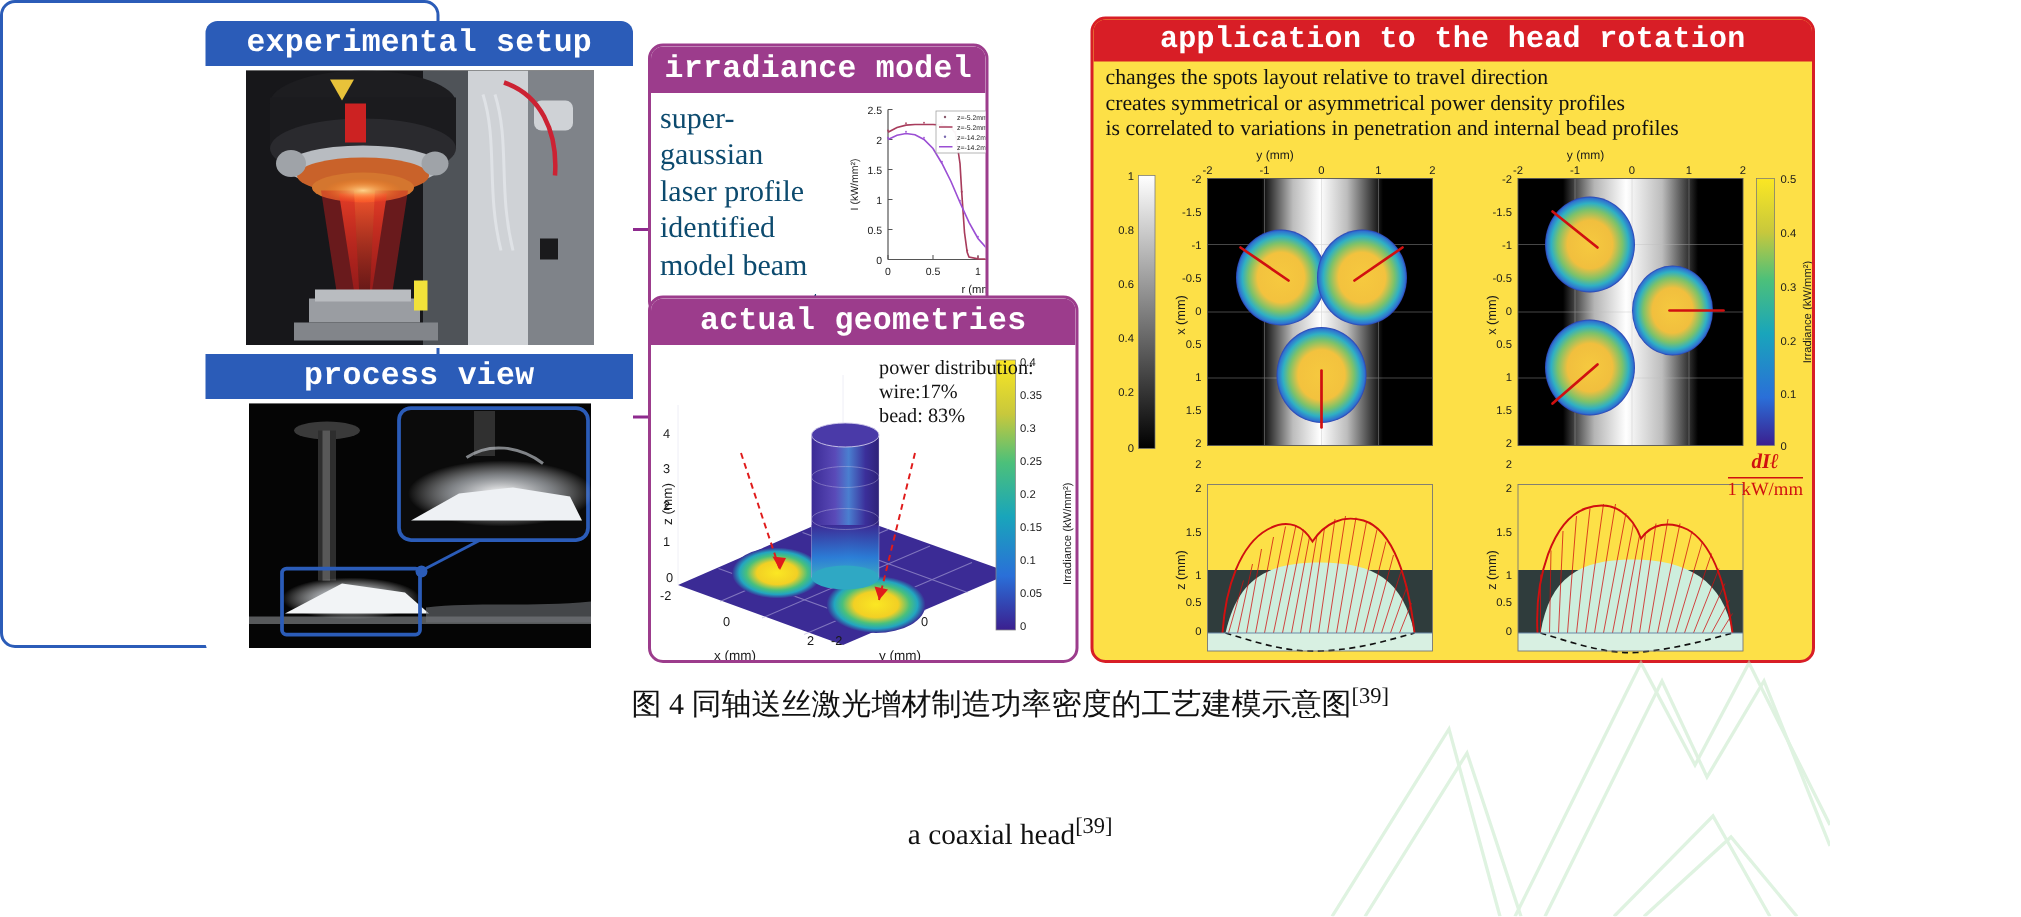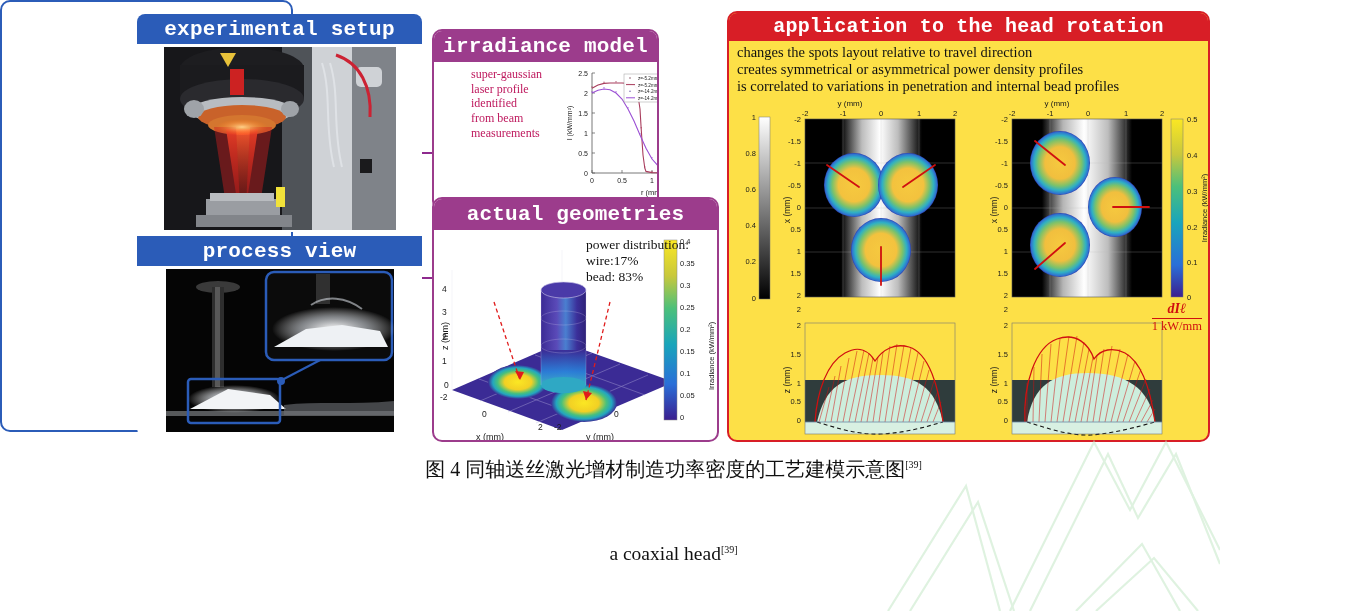--- a/index.html
+++ b/index.html
@@ -36,36 +36,36 @@
   #app-panel{left:727px;top:11px;width:483px;height:431px;border:2.5px solid #d81e26;border-radius:10px;box-sizing:border-box;overflow:hidden;background:#fde047;}
   #app-hdr{position:absolute;left:0;top:0;width:100%;height:28px;background:#d81e26;font-size:20px;
            display:flex;align-items:center;justify-content:center;}
   .app-bullet{font-size:14.5px;color:#111;line-height:1.18;font-family:"Liberation Serif",serif;}
 
   
   .conn{position:absolute;background:#8e2a8e;height:1.5px;}
   .conn-dot{position:absolute;width:7px;height:7px;border-radius:50%;background:#8e2a8e;}
 
   
-  #irr-text{position:absolute;left:6px;top:36px;width:118px;font-size:12px;line-height:1.22;color:#be185d;margin-left:31px;}
+  #irr-text{position:absolute;left:6px;top:36px;width:118px;font-size:20px;line-height:1.22;color:#0c4a6e;}
   #irr-chart{position:absolute;left:128px;top:34px;width:155px;height:143px;}
 
   
   #geom-body{position:absolute;left:0;top:31px;width:100%;height:214px;}
 
   
   .hm-wrap{position:absolute;}
   .ttl-sm{position:absolute;font-family:"Liberation Sans",sans-serif;font-size:7.5px;color:#1a1a1a;}
 
   
   #cap-cn{position:absolute;left:0;top:456px;width:1347px;text-align:center;font-size:20px;color:#111;
           font-family:"Liberation Serif",serif;}
   #cap-en1{position:absolute;left:0;top:501px;width:1347px;text-align:center;font-size:19.5px;color:#111;}
   #cap-en2{position:absolute;left:0;top:543px;width:1347px;text-align:center;font-size:19.5px;color:#111;}
-  .sup{font-size:10px;vertical-align:super;}
+  .sup{font-size:15px;vertical-align:super;}
 
   
   #wm{position:absolute;left:880px;top:440px;width:340px;height:171px;pointer-events:none;opacity:.55;}
 </style>
 </head>
 <body>
 
 <div class="fig">
 
   <div class="conn" style="left:268px;top:152px;width:170px;"></div>
@@ -177,21 +177,21 @@
     </div>
   </div>
 
   <div class="panel" id="irr-panel">
     <div class="panel-hdr" id="irr-hdr">irradiance model</div>
 
     <div id="irr-text">
       <div>super-gaussian</div>
       <div>laser profile</div>
       <div>identified</div>
-      <div>from beam</div>
+      <div>model beam</div>
       <div>measurements</div>
     </div>
 
     <div id="irr-chart">
       <svg id="irrSvg" width="155" height="143" viewBox="0 0 155 143">
           <line x1="30" y1="8" x2="30" y2="108" stroke="#555" stroke-width="0.8"></line>
           <line x1="30" y1="108" x2="150" y2="108" stroke="#555" stroke-width="0.8"></line>
           <line x1="30" y1="108" x2="33" y2="108" stroke="#555" stroke-width="0.7"></line>
           <text x="26" y="111" font-family="Liberation Sans, sans-serif" font-size="7" fill="#1a1a1a" text-anchor="end">0</text>
           <line x1="30" y1="88" x2="33" y2="88" stroke="#555" stroke-width="0.7"></line>

